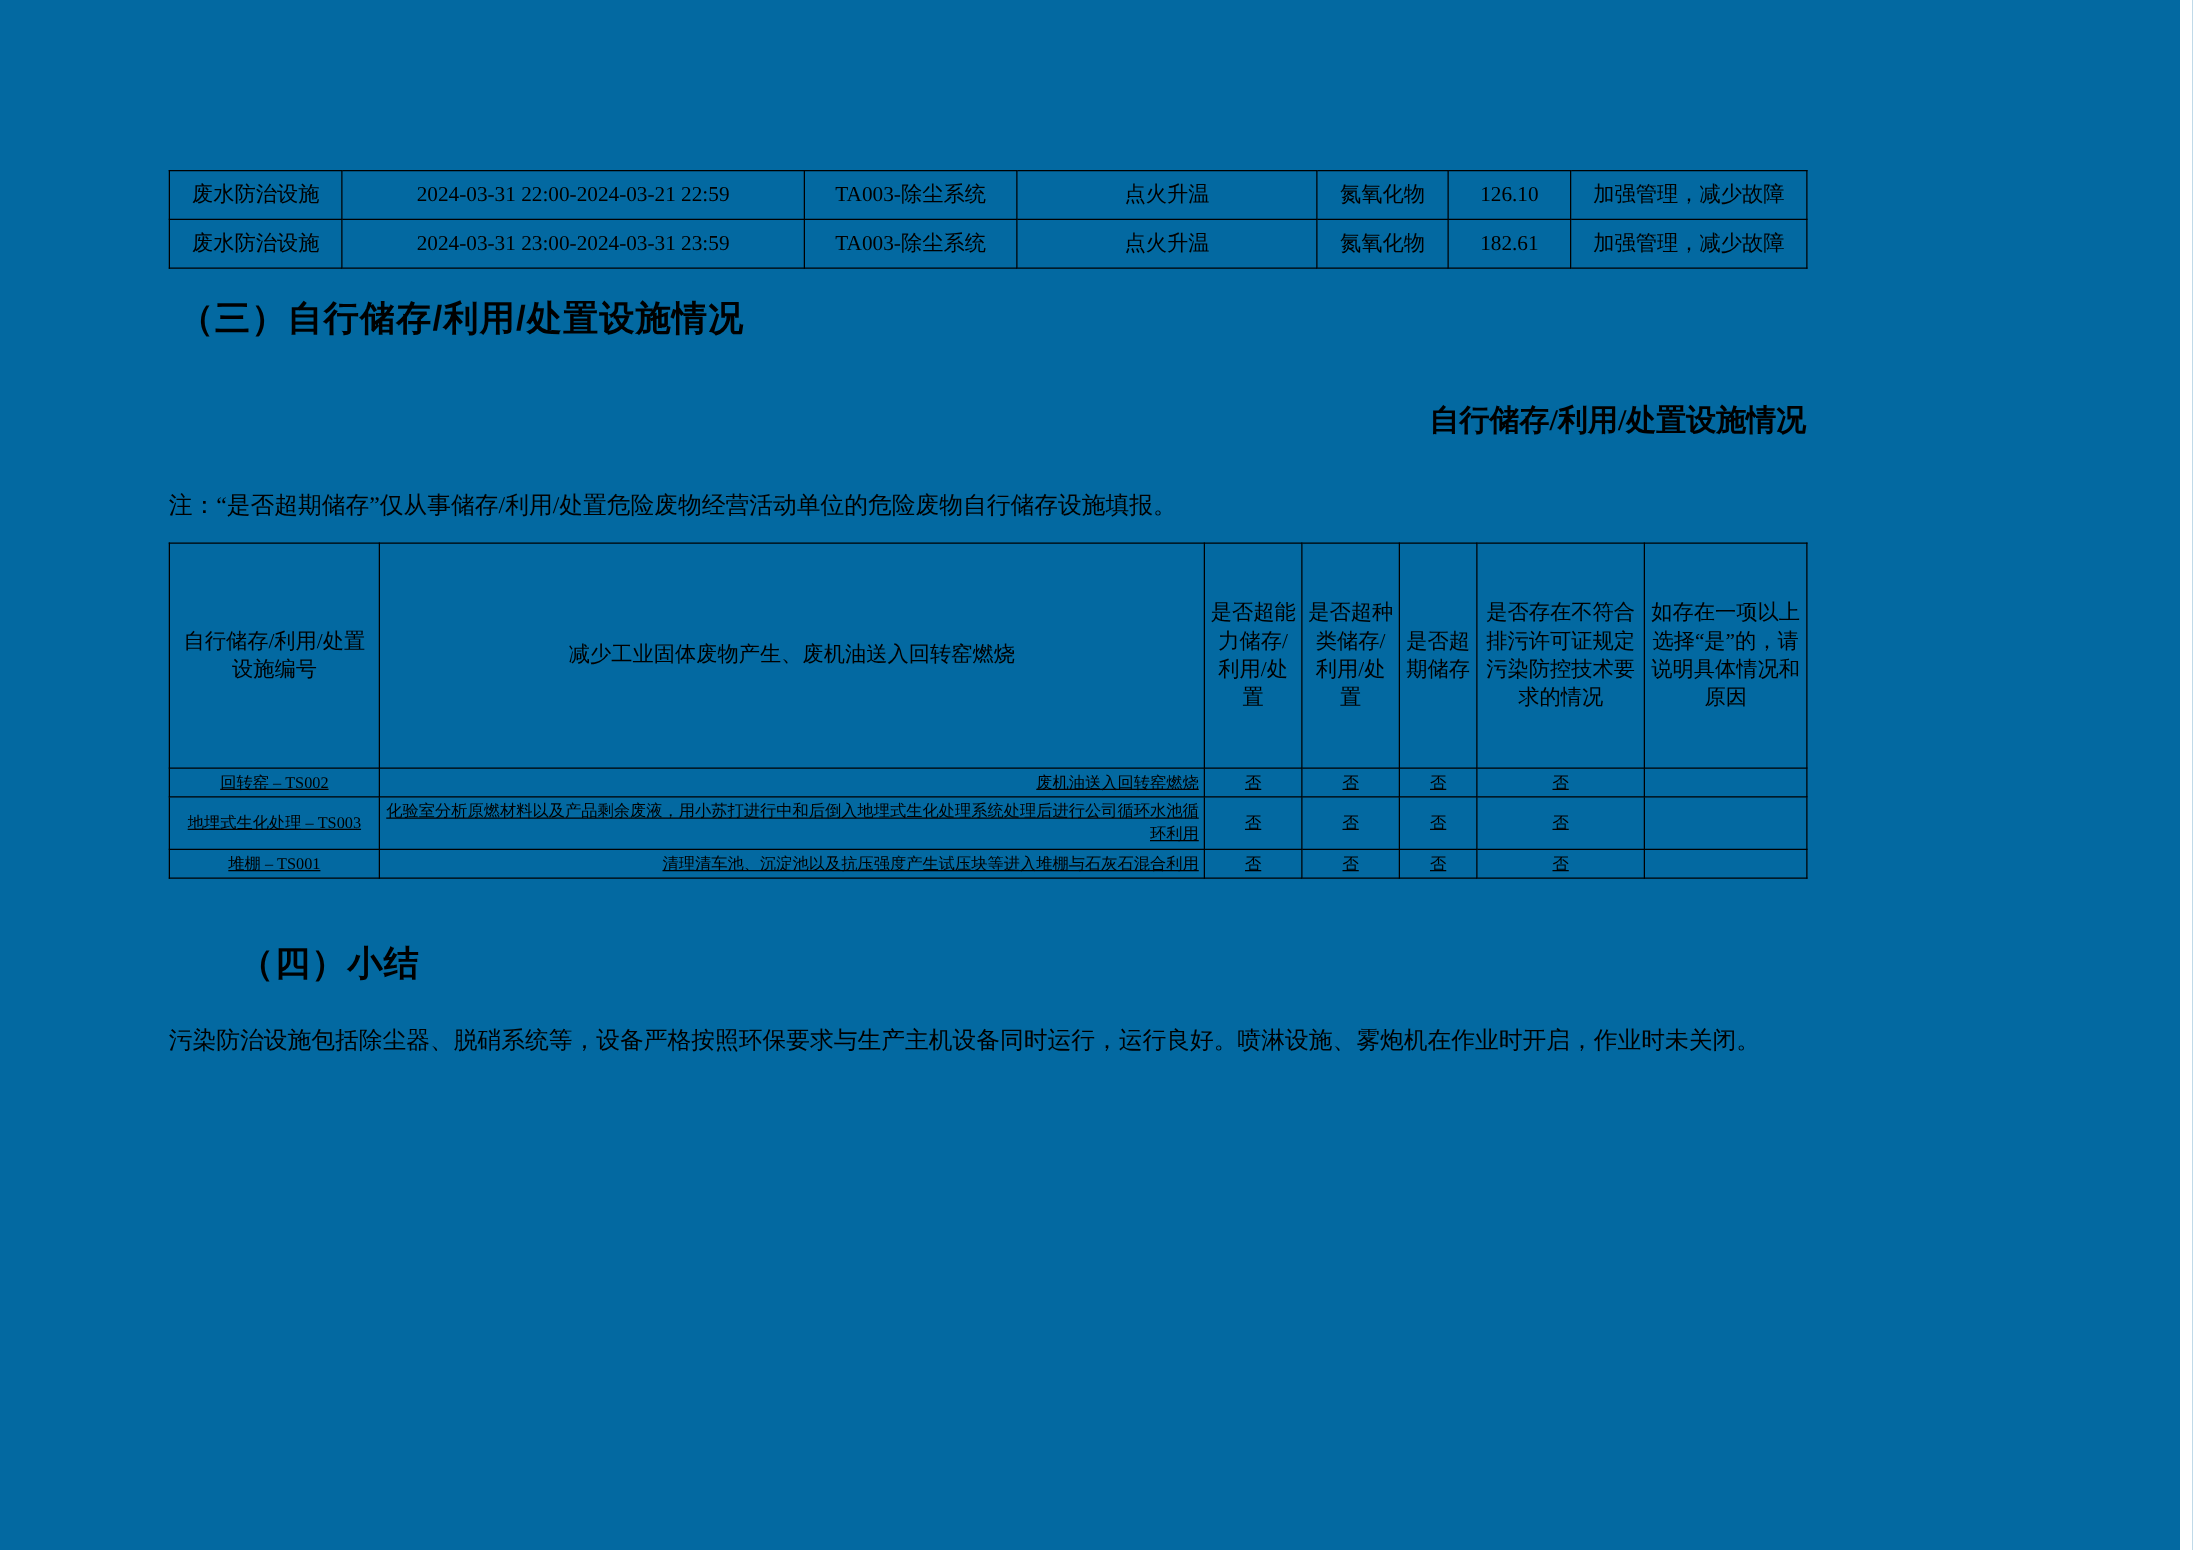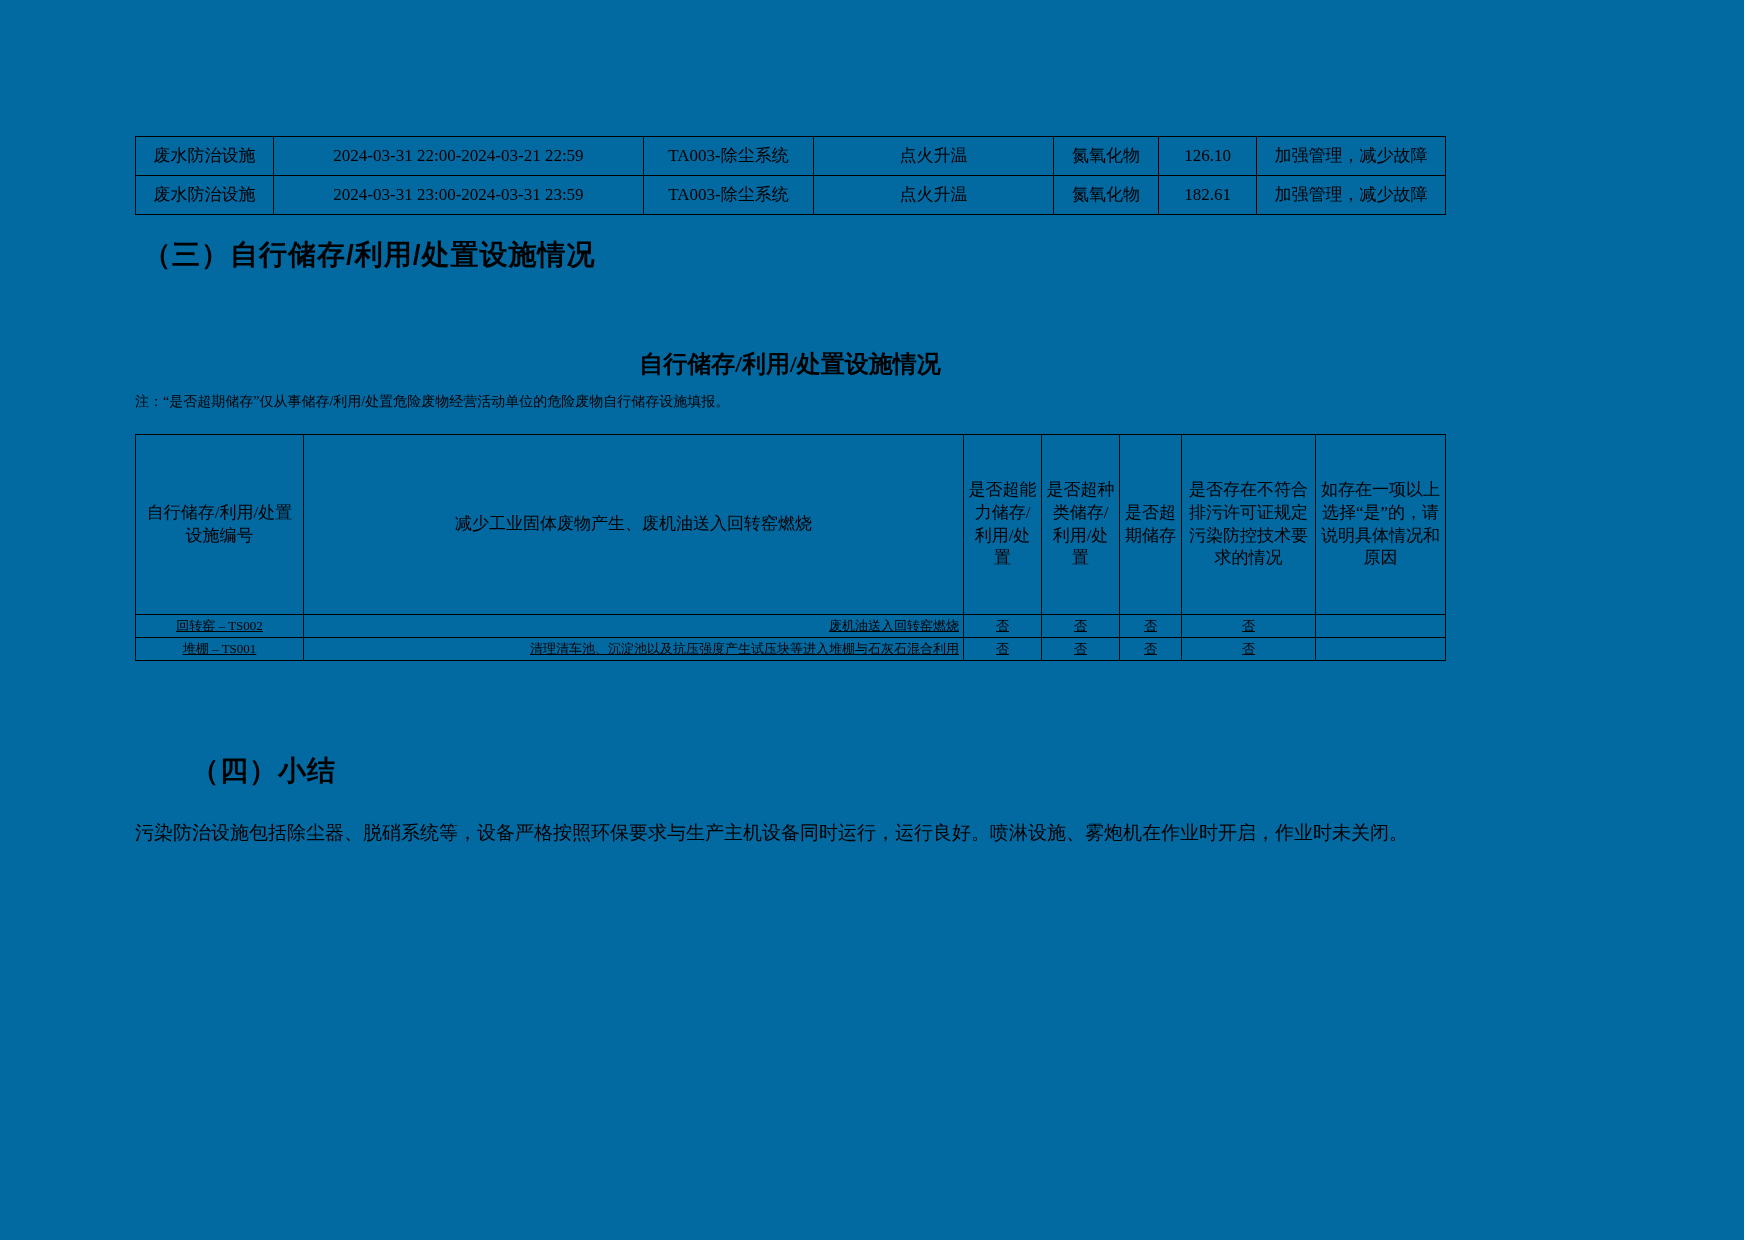--- a/index.html
+++ b/index.html
@@ -70,34 +70,34 @@
   #h-four {
     position: absolute;
     left: 8px;
     top: 752px;
     margin-left: 48px;
   }
 
   .sub-title {
     position: absolute;
     left: 0;
-    top: 348px;
-    width: 1310px;
-    text-align: center;
+    top: 320px;
+    width: 1310px;
+    text-align: right;
     font-size: 24px;
     font-weight: bold;
     font-family: "Liberation Serif", serif;
   }
 
   .note {
     position: absolute;
     left: 0;
     top: 392px;
     width: 1310px;
-    font-size: 14px;
+    font-size: 19px;
     line-height: 1.4;
   }
 
   
   .main-table {
     position: absolute;
     left: 0;
     top: 434px;
   }
   .main-table th {
@@ -199,20 +199,29 @@
         <tr>
           <td class="idcell">回转窑 – TS002</td>
           <td class="desc">废机油送入回转窑燃烧</td>
           <td>否</td>
           <td>否</td>
           <td>否</td>
           <td>否</td>
           <td></td>
         </tr>
         <tr>
+          <td class="idcell">地埋式生化处理 – TS003</td>
+          <td class="desc">化验室分析原燃材料以及产品剩余废液，用小苏打进行中和后倒入地埋式生化处理系统处理后进行公司循环水池循环利用</td>
+          <td>否</td>
+          <td>否</td>
+          <td>否</td>
+          <td>否</td>
+          <td></td>
+        </tr>
+        <tr>
           <td class="idcell">堆棚 – TS001</td>
           <td class="desc">清理清车池、沉淀池以及抗压强度产生试压块等进入堆棚与石灰石混合利用</td>
           <td>否</td>
           <td>否</td>
           <td>否</td>
           <td>否</td>
           <td></td>
         </tr>
       </tbody>
     </table>

